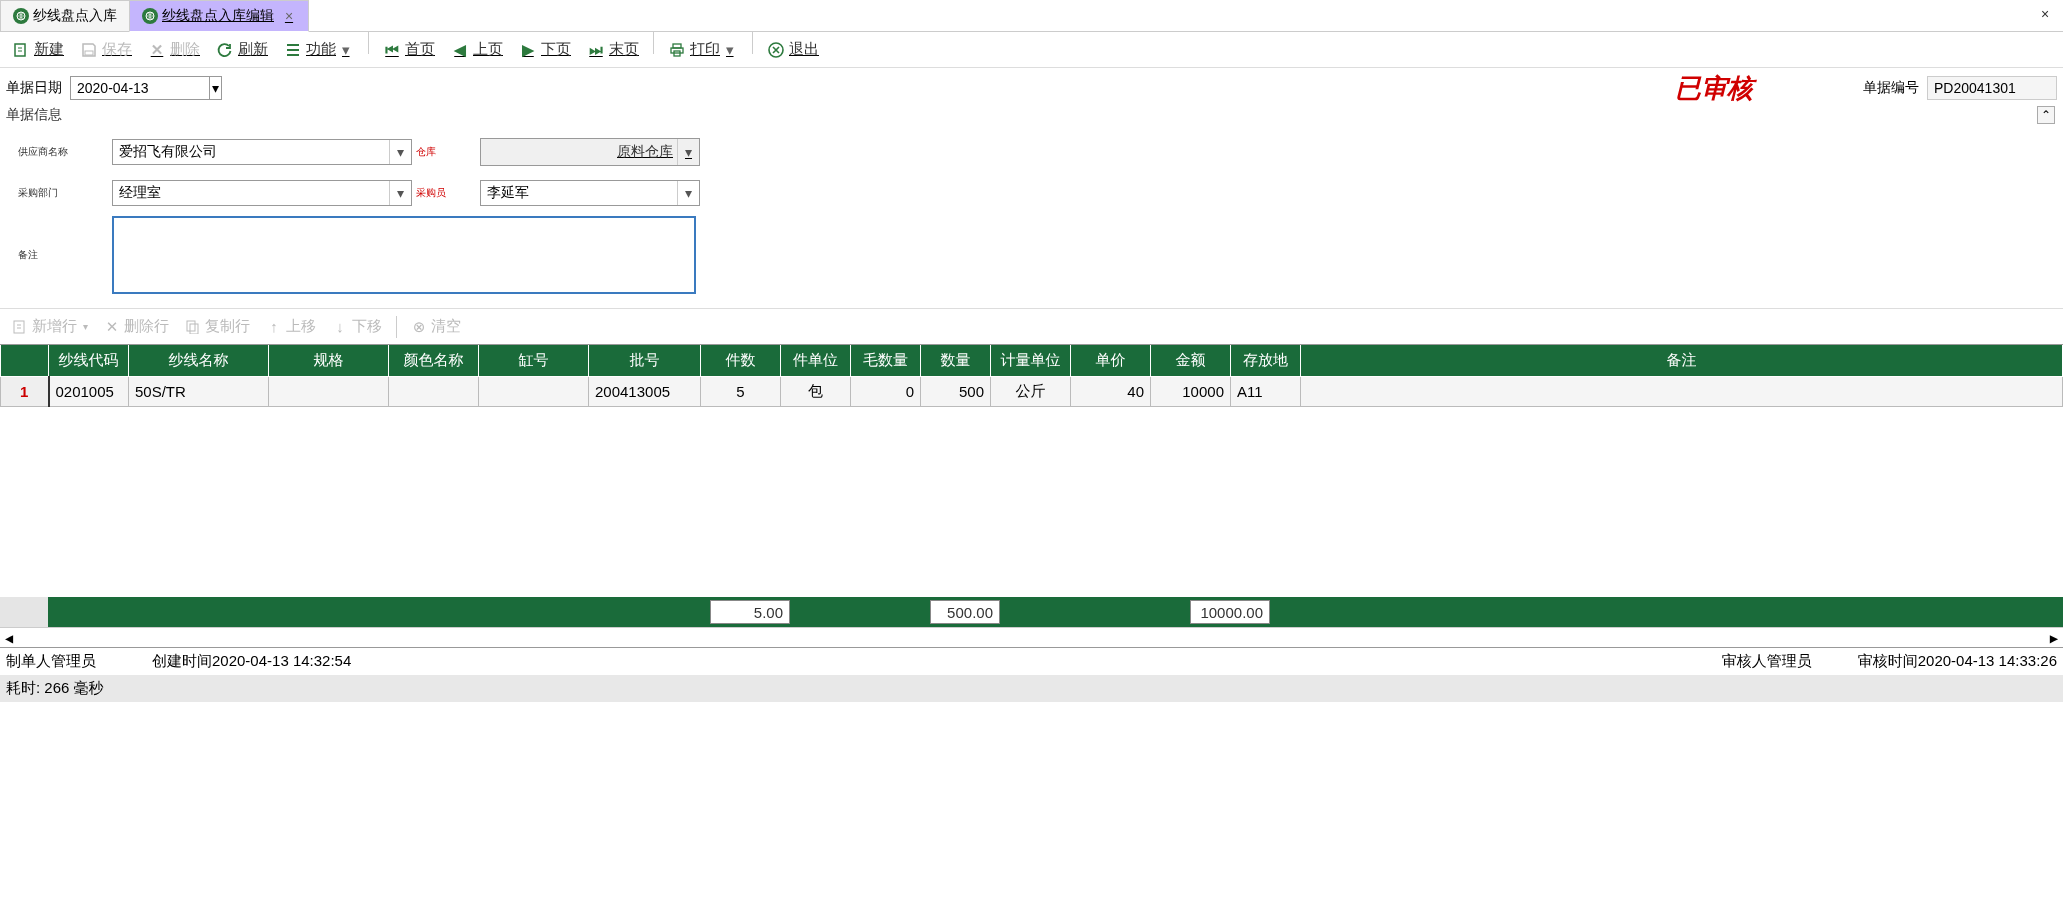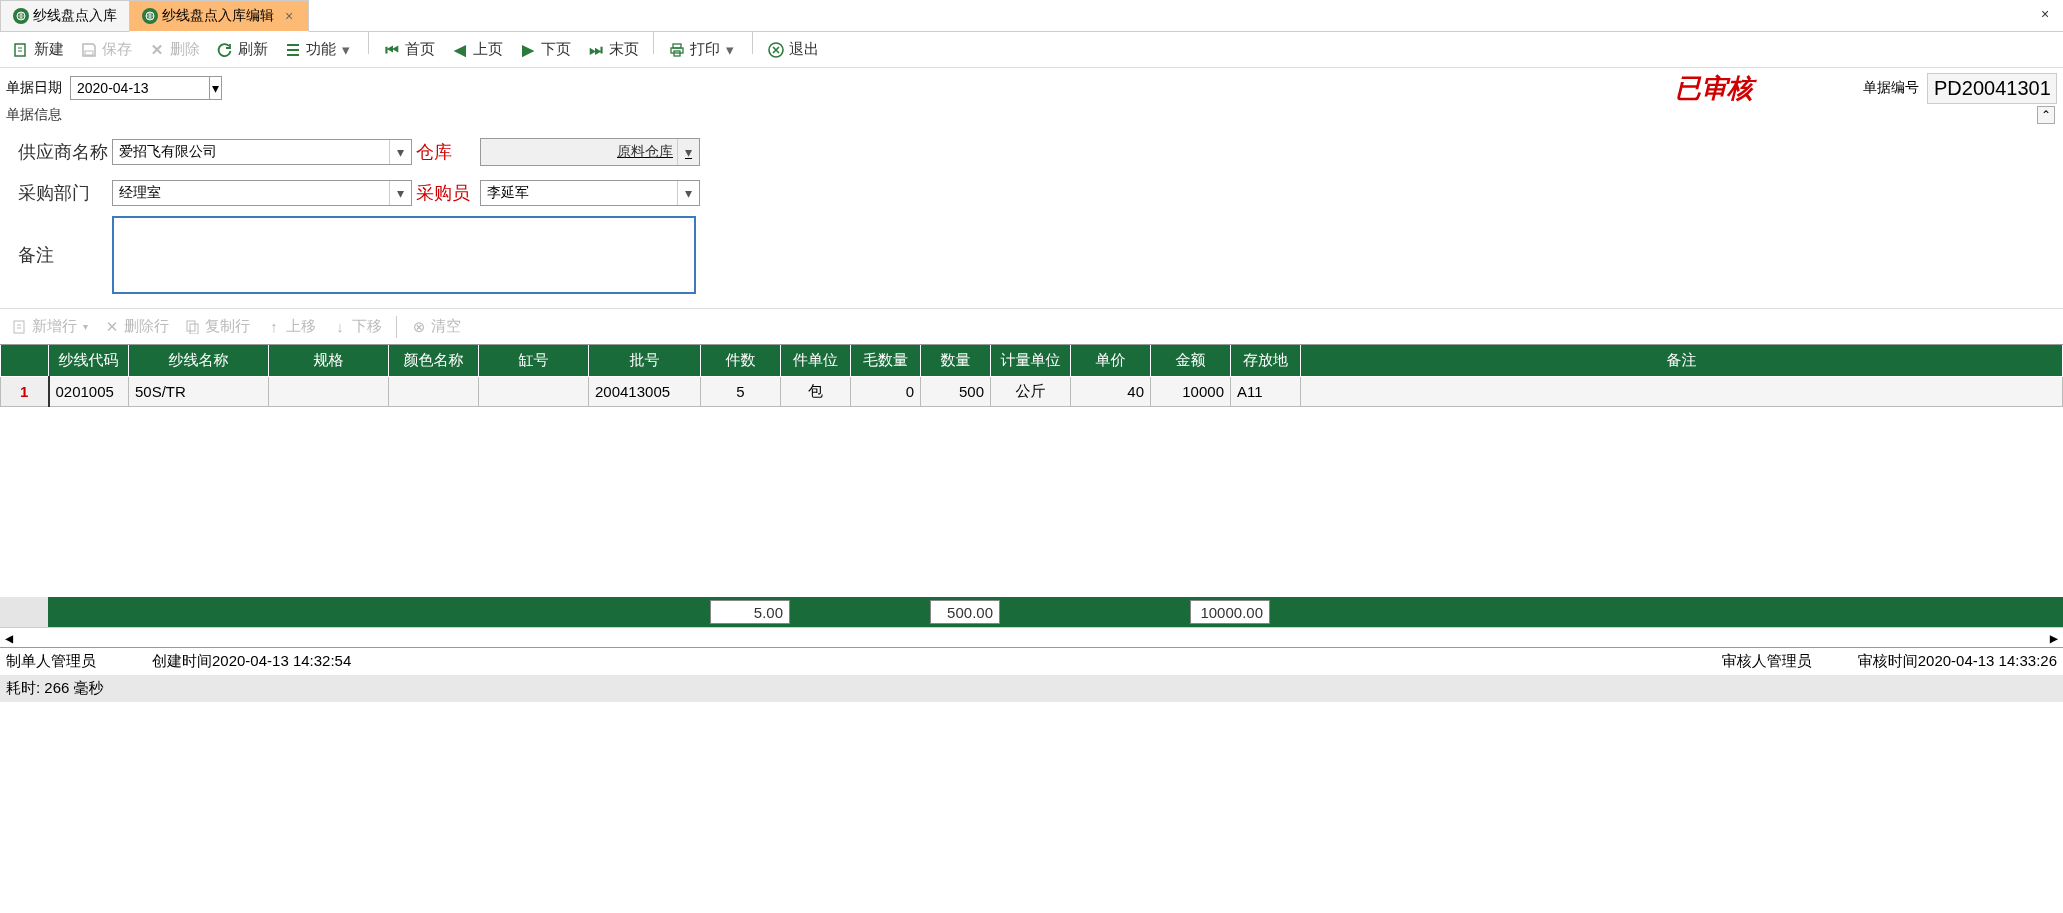--- a/index.html
+++ b/index.html
@@ -26,23 +26,24 @@
   gap: 4px;
   padding: 6px 12px;
   border: 1px solid #ccc;
   border-bottom: none;
   background: #f5f5f5;
   margin-right: -1px;
   font-size: 14px;
   cursor: pointer;
 }
 .tab.active {
-  background: #fdba74;
+  background: #c4b5fd;
   border-bottom: 1px solid #fff;
   margin-bottom: -1px;
+  text-decoration: underline;
 }
 .tab-icon {
   width: 16px;
   height: 16px;
   border-radius: 50%;
   background: #2d7a3e;
   display: inline-flex;
   align-items: center;
   justify-content: center;
 }
@@ -69,20 +70,21 @@
   cursor: pointer;
 }
 
 
 .toolbar {
   display: flex;
   height: 36px;
   padding: 0 6px;
   gap: 4px;
   border-bottom: 1px solid #ddd;
+  text-decoration: underline;
 }
 .tbtn {
   display: flex;
   align-items: center;
   gap: 4px;
   padding: 2px 6px;
   cursor: pointer;
   font-size: 15px;
 }
 .tbtn.disabled {
@@ -151,21 +153,21 @@
   right: 6px;
   display: flex;
   align-items: center;
   gap: 8px;
 }
 .docnum input {
   border: 1px solid #ccc;
   background: #f5f5f5;
   padding: 3px 6px;
   width: 130px;
-  font-size: 20px;
+  font-size: 14px;
 }
 
 
 .info-group {
   margin: 2px 6px 2px 6px;
   position: relative;
 }
 .info-legend {
   font-size: 14px;
   color: #333;
@@ -186,21 +188,21 @@
   cursor: pointer;
 }
 .fields {
   padding: 10px 12px;
   display: grid;
   grid-template-columns: 90px 300px 60px 220px;
   row-gap: 14px;
   column-gap: 4px;
   align-items: center;
 }
-.fld-label { text-align: left; color: #333; font-size: 18px; }
+.fld-label { text-align: left; color: #333; font-size: 10px; }
 .fld-label.req { color: #d00000; }
 .fld-input {
   display: flex;
   border: 1px solid #999;
 }
 .fld-input input, .fld-input .val {
   flex: 1;
   padding: 4px 6px;
   font-size: 14px;
   border: none;

